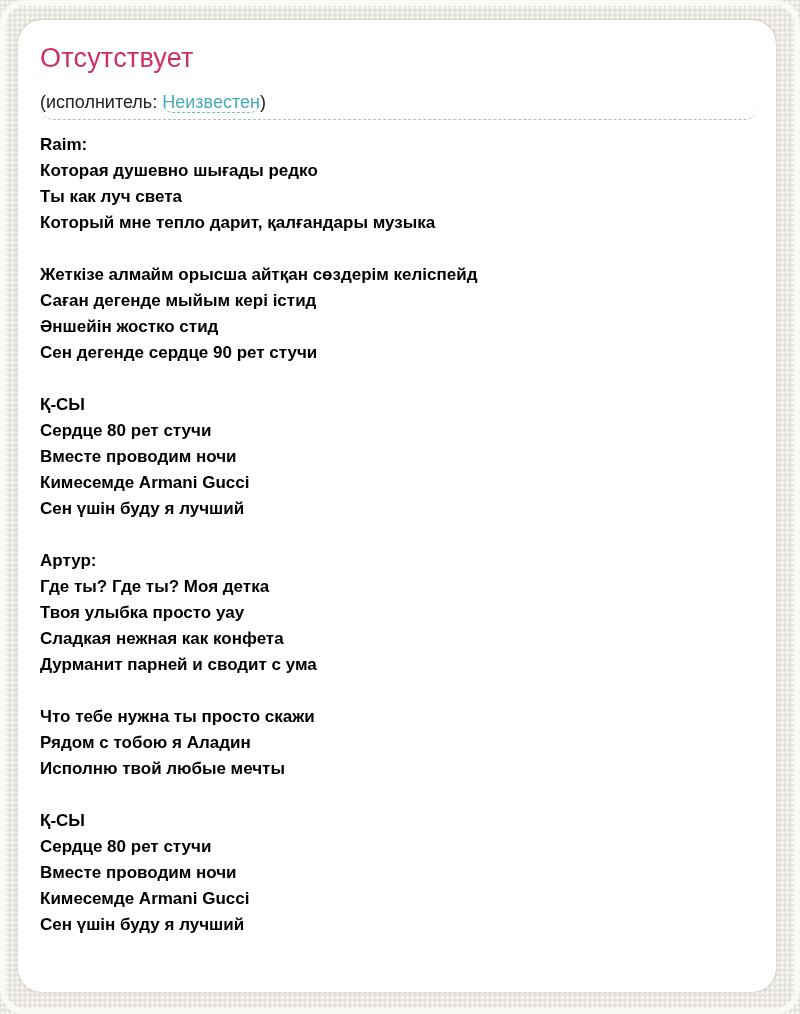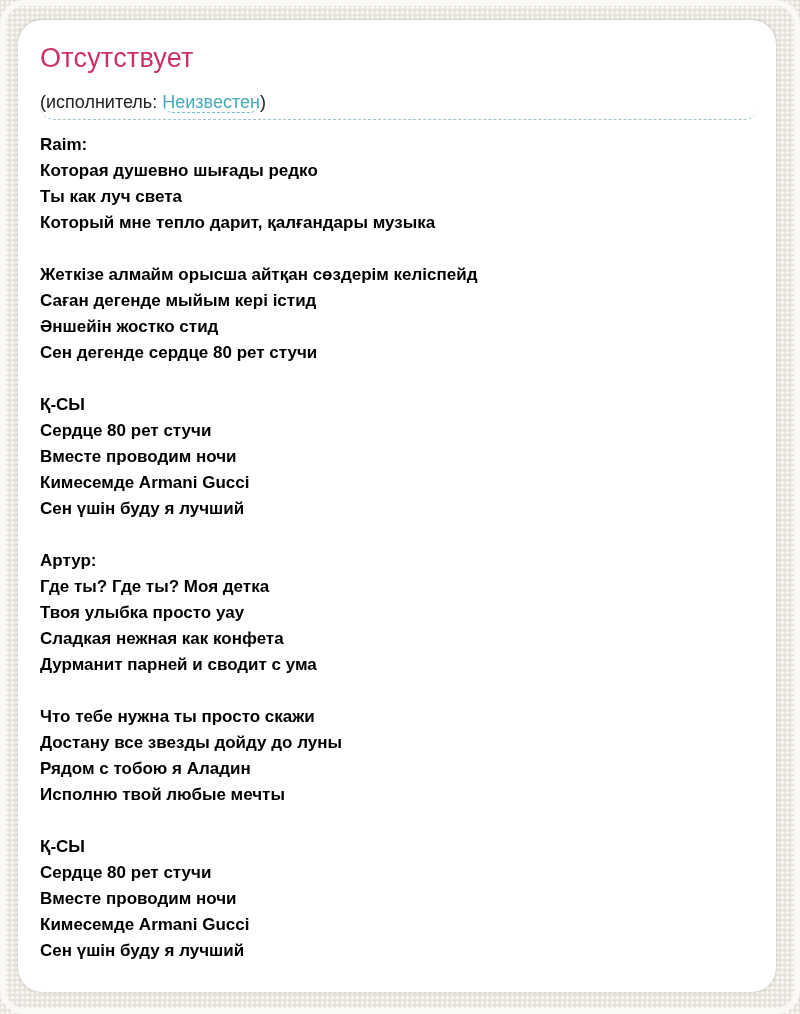--- a/index.html
+++ b/index.html
@@ -68,36 +68,35 @@
 
   <div class="lyrics">
       <div class="lyric-line">Raim:</div>
       <div class="lyric-line">Которая душевно шығады редко</div>
       <div class="lyric-line">Ты как луч света</div>
       <div class="lyric-line">Который мне тепло дарит, қалғандары музыка</div>
       <div class="lyric-line"></div>
       <div class="lyric-line">Жеткізе алмайм орысша айтқан сөздерім келіспейд</div>
       <div class="lyric-line">Саған дегенде мыйым кері істид</div>
       <div class="lyric-line">Әншейін жостко стид</div>
-      <div class="lyric-line">Сен дегенде сердце 80 рет стучи</div>
+      <div class="lyric-line">Сен дегенде сердце 90 рет стучи</div>
       <div class="lyric-line"></div>
       <div class="lyric-line">Қ-СЫ</div>
       <div class="lyric-line">Сердце 80 рет стучи</div>
       <div class="lyric-line">Вместе проводим ночи</div>
       <div class="lyric-line">Кимесемде Armani Gucci</div>
       <div class="lyric-line">Сен үшін буду я лучший</div>
       <div class="lyric-line"></div>
       <div class="lyric-line">Артур:</div>
       <div class="lyric-line">Где ты? Где ты? Моя детка</div>
       <div class="lyric-line">Твоя улыбка просто уау</div>
       <div class="lyric-line">Сладкая нежная как конфета</div>
       <div class="lyric-line">Дурманит парней и сводит с ума</div>
       <div class="lyric-line"></div>
       <div class="lyric-line">Что тебе нужна ты просто скажи</div>
-      <div class="lyric-line">Достану все звезды дойду до луны</div>
       <div class="lyric-line">Рядом с тобою я Аладин</div>
       <div class="lyric-line">Исполню твой любые мечты</div>
       <div class="lyric-line"></div>
       <div class="lyric-line">Қ-СЫ</div>
       <div class="lyric-line">Сердце 80 рет стучи</div>
       <div class="lyric-line">Вместе проводим ночи</div>
       <div class="lyric-line">Кимесемде Armani Gucci</div>
       <div class="lyric-line">Сен үшін буду я лучший</div>
     </div>
 

